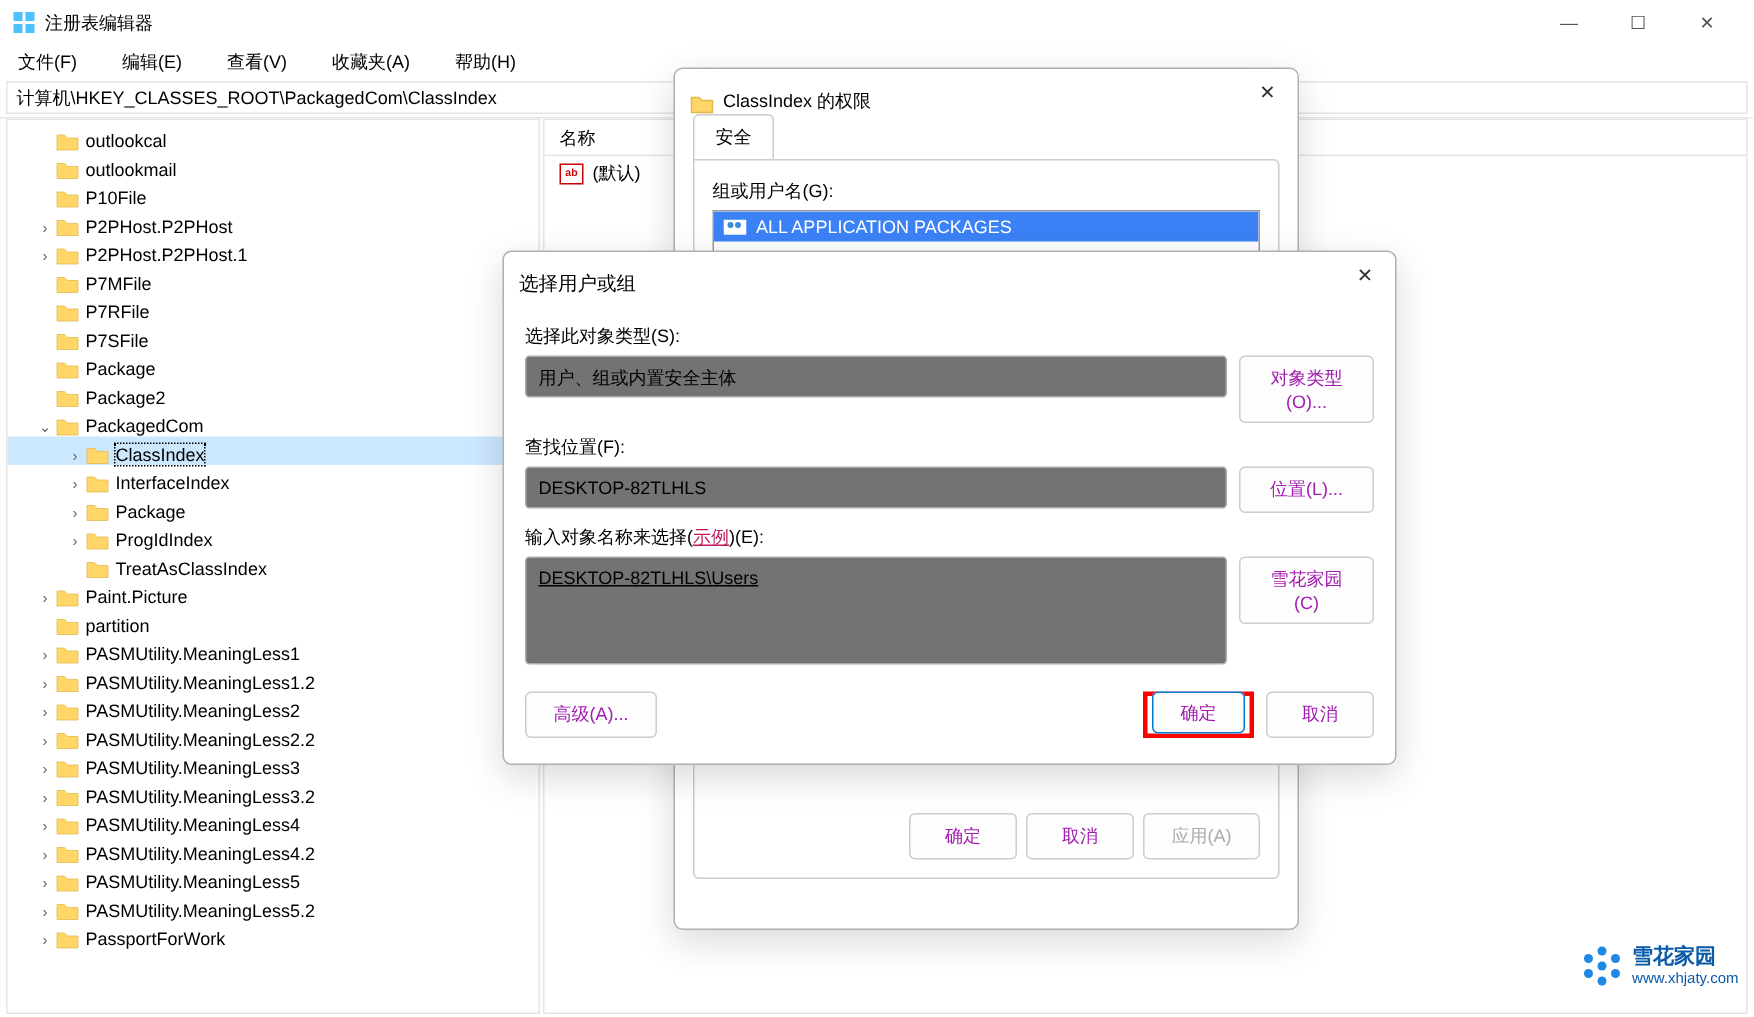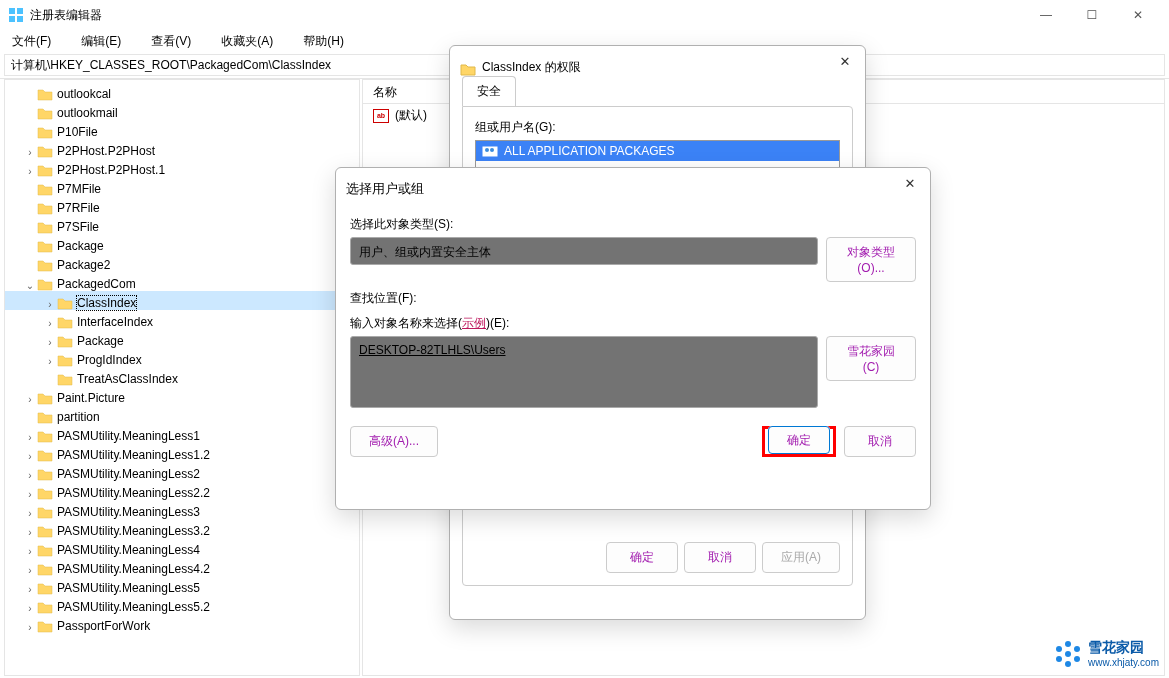--- a/index.html
+++ b/index.html
@@ -57,21 +57,21 @@
 .select-body .field-row { display: flex; gap: 8px; align-items: flex-start; }
 .select-body .field-box { flex: 1; border: 1px solid #aaa; border-radius: 3px; padding: 6px 8px; font-size: 12px; background: #737373; height: 28px; }
 .select-body .field-box.tall { height: 72px; }
 .select-body .side-btn { width: 90px; }
 .select-footer { display: flex; justify-content: space-between; margin-top: 18px; }
 .select-footer .right-btns { display: flex; gap: 8px; }
 .highlight-ok { border: 3px solid #ff0000; padding: 3px; display: inline-block; }
 .highlight-ok .btn { border: 1px solid #0078d4; }
 .link-style { color: #be185d; text-decoration: underline; }
 
-.watermark { position: absolute; right: 10px; bottom: 10px; display: flex; align-items: center; gap: 6px; }
+.watermark { position: absolute; right: 10px; bottom: 20px; display: flex; align-items: center; gap: 6px; }
 .watermark .wm-icon { width: 28px; height: 28px; }
 .watermark .wm-text { font-size: 14px; font-weight: bold; color: #0a5aa8; }
 .watermark .wm-sub { font-size: 10px; color: #0a5aa8; }
 </style>
 </head>
 <body>
 
 <div class="titlebar">
   <span class="app-icon">
     <svg viewBox="0 0 16 16">
@@ -415,20 +415,24 @@
     <span class="dlg-close">✕</span>
   </div>
   <div class="select-body">
     <div class="field-label">选择此对象类型(S):</div>
     <div class="field-row">
       <div class="field-box">用户、组或内置安全主体</div>
       <span class="btn side-btn">对象类型(O)...</span>
     </div>
 
     <div class="field-label">查找位置(F):</div>
+    <div class="field-row">
+      <div class="field-box">DESKTOP-82TLHLS</div>
+      <span class="btn side-btn">位置(L)...</span>
+    </div>
 
     <div class="field-label">
       <span>输入对象名称来选择(</span><span class="link-style">示例</span><span>)(E):</span>
     </div>
     <div class="field-row">
       <div class="field-box tall"><u>DESKTOP-82TLHLS\Users</u></div>
       <span class="btn side-btn">雪花家园(C)</span>
     </div>
 
     <div class="select-footer">

